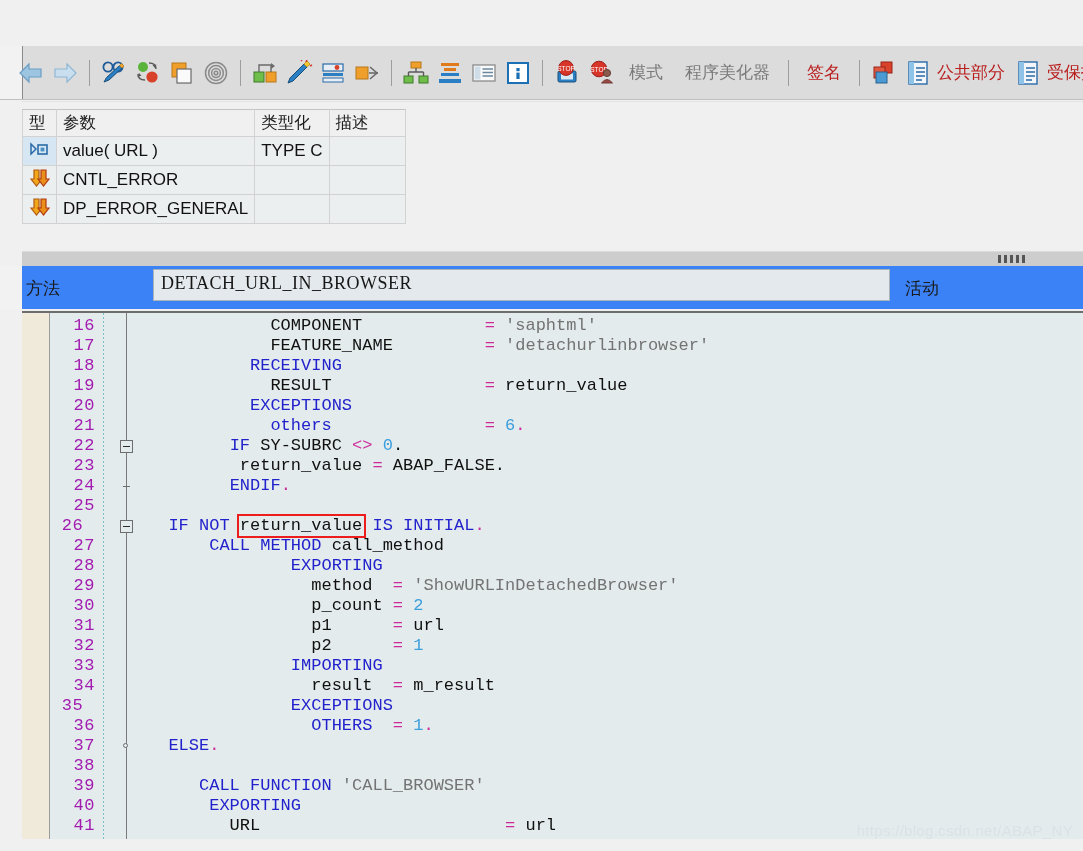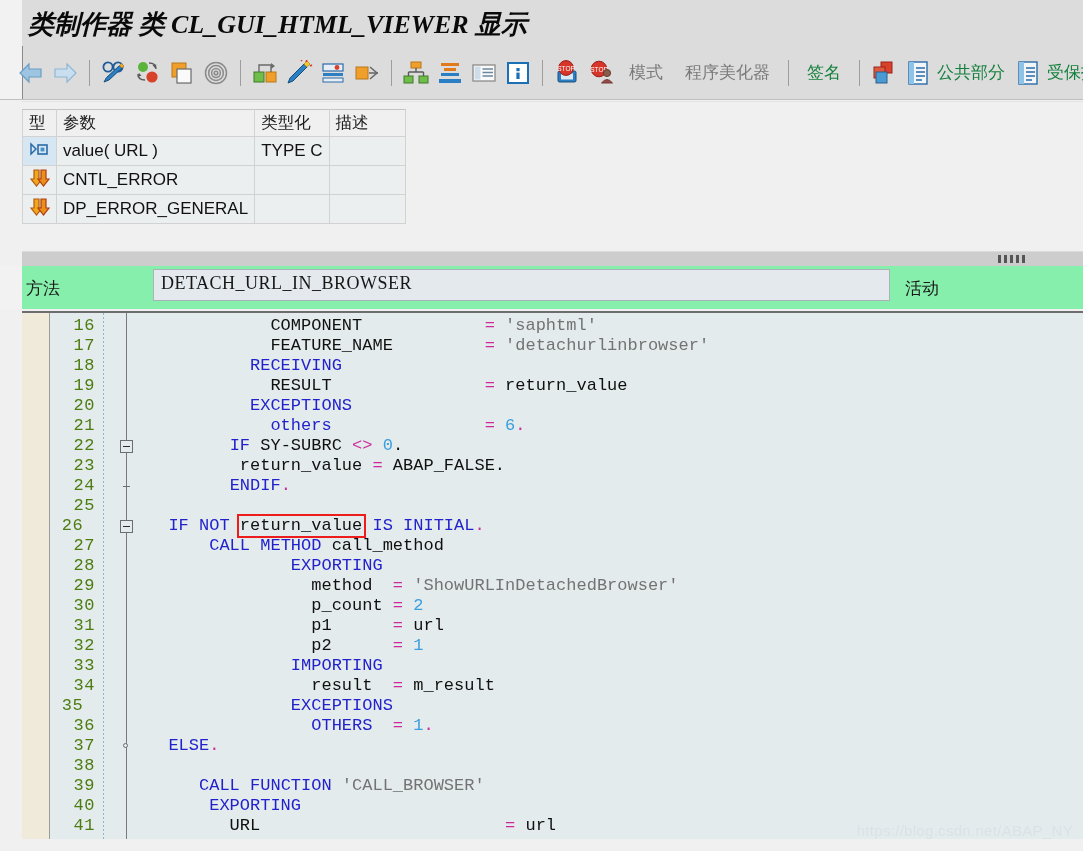--- a/index.html
+++ b/index.html
@@ -86,21 +86,21 @@
   }
   .tblabel {
     font-size: 17px;
     color: #7b7b7b;
     margin: 0 11px;
     white-space: nowrap;
     flex: 0 0 auto;
     font-family: "Liberation Sans", sans-serif;
   }
   .tblabel.dark {
-    color: #15803d;
+    color: #b91c1c;
   }
   .tb-icontext {
     display: inline-flex;
     align-items: center;
     flex: 0 0 auto;
     cursor: pointer;
   }
   .tb-icontext .tblabel { margin-left: 2px; margin-right: 6px; }
 
   
@@ -167,21 +167,21 @@
     right: 55px; top: 3px;
     width: 30px; height: 8px;
     background-image: repeating-linear-gradient(to right, #555 0 3px, transparent 3px 6px);
   }
 
   
   .methodbar {
     position: absolute;
     left: 0; top: 266px;
     width: 1083px; height: 43px;
-    background: #86efac;
+    background: #3b82f6;
   }
   .methodbar .mb-leftedge {
     position: absolute; left: 0; top: 0;
     width: 22px; height: 43px;
     background: #f2f2f2;
   }
   .mb-label {
     position: absolute;
     left: 26px; top: 11px;
     font-size: 17px;
@@ -231,21 +231,21 @@
     left: 28px; top: 0;
     width: 52px; height: 100%;
     background: #e4ebed;
   }
   .ln {
     height: 20px;
     line-height: 20px;
     text-align: right;
     padding-right: 7px;
     font-size: 17px;
-    color: #4d7c0f;
+    color: #a21caf;
     font-family: "Liberation Mono", "DejaVu Sans Mono", monospace;
     letter-spacing: 0.5px;
   }
   .dotline {
     position: absolute;
     left: 81px; top: 0;
     width: 1px; height: 100%;
     background-image: repeating-linear-gradient(to bottom, #7fc0c7 0 2px, transparent 2px 4px);
   }
   .foldcol {
@@ -334,24 +334,20 @@
     letter-spacing: 0.3px;
     white-space: nowrap;
     font-family: "Liberation Sans", sans-serif;
   }
 </style>
 </head>
 <body>
 
 <div class="app">
 
-  <div class="titlebar">
-    <div class="leftedge"></div>
-    <div class="title-text">类制作器 类 CL_GUI_HTML_VIEWER 显示</div>
-  </div>
 
   <div class="toolbar">
     <div class="tb-leftedge"></div>
 
     <div class="tbtn" title="Back">
       <svg width="26" height="22" viewBox="0 0 26 22">
         <path d="M11 2 L2 11 L11 20 L11 15 L23 15 L23 7 L11 7 Z" fill="#9dc4e0" stroke="#6a9ec4" stroke-width="1.2"></path>
       </svg>
     </div>
 

